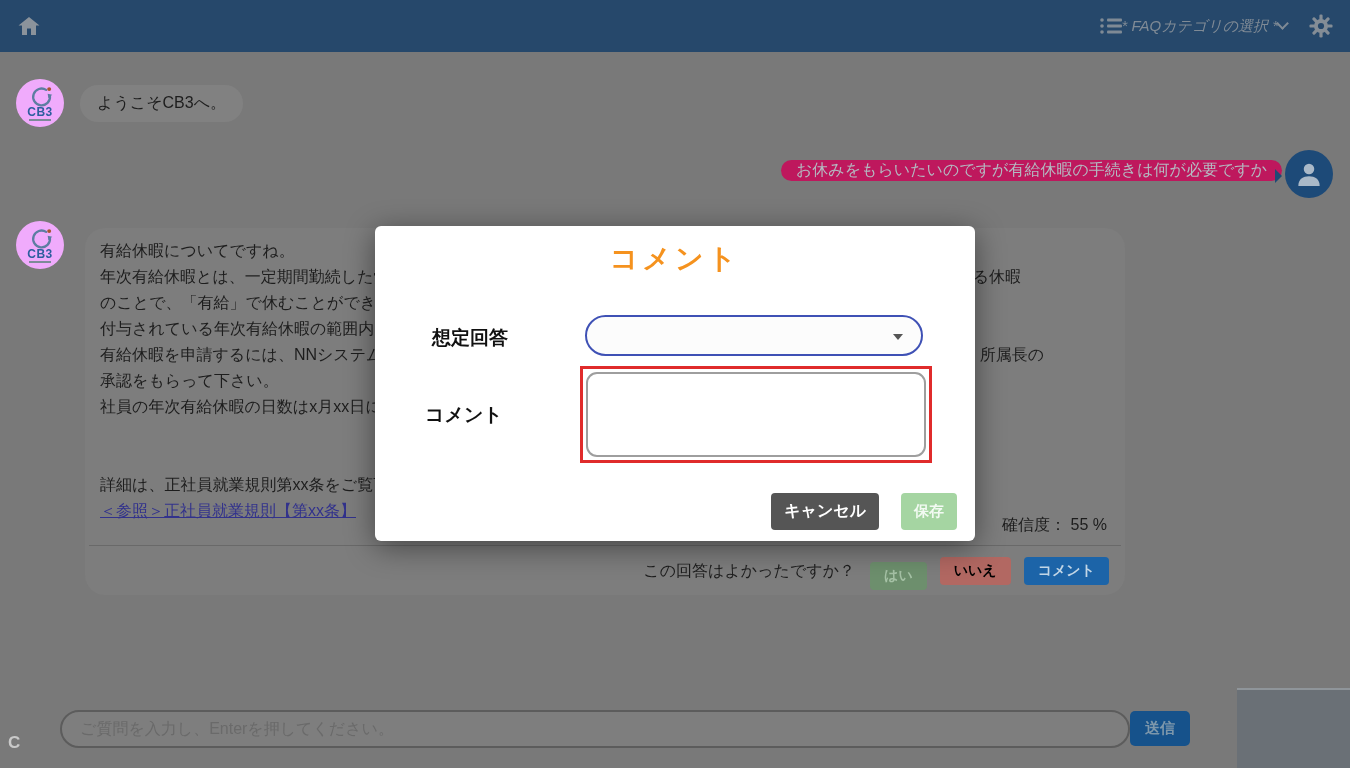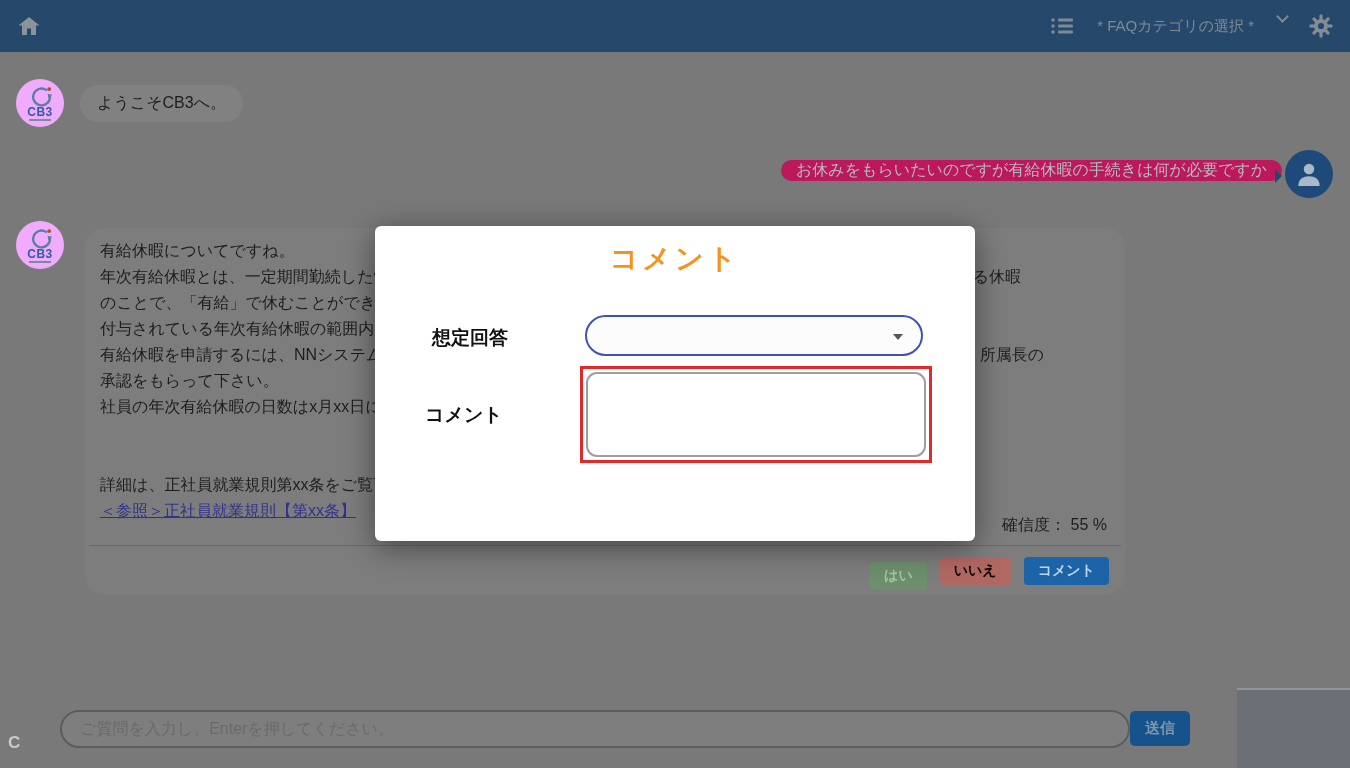--- a/index.html
+++ b/index.html
@@ -3,21 +3,21 @@
 <meta charset="utf-8">
 <style>
   * { margin:0; padding:0; box-sizing:border-box; }
   body { font-family:"Liberation Sans","DejaVu Sans",sans-serif; }
   #app { position:relative; width:1350px; height:768px; background:#797979; overflow:hidden; }
 
   
   .navbar { position:absolute; top:0; left:0; width:1350px; height:52px; background:#26486b; display:flex; align-items:center; justify-content:space-between; padding:0 17px; }
   .nav-left { display:flex; align-items:center; }
   .nav-right { display:flex; align-items:center; gap:22px; }
-  .cat-select { display:flex; align-items:flex-start; gap:24px; cursor:pointer; }
+  .cat-select { display:flex; align-items:center; gap:0; cursor:pointer;font-style:italic; }
   .cat-label { color:#7f8a95; font-size:15px; }
   .chev { width:9px; height:9px; border-right:2px solid #7f8a95; border-bottom:2px solid #7f8a95; transform:rotate(45deg); margin-top:-5px; }
 
   
   .avatar-bot { position:absolute; width:48px; height:48px; border-radius:50%; background:#f0abfc; display:flex; flex-direction:column; align-items:center; justify-content:center; }
   .logo-cb3 { font-size:12px; font-weight:bold; color:#2d5e9e; line-height:10px; letter-spacing:0.5px; }
   .logo-sub { width:22px; height:2px; background:#7d8globe9; background:#7d8a99; margin-top:2px; }
   .bubble-bot { position:absolute; left:80px; top:85px; background:#818181; color:#1d1d1d; font-size:16px; padding:8px 17px; border-radius:18px; }
   .bubble-bot::before { content:""; position:absolute; left:-7px; top:13px; border:7px solid transparent; border-right-color:#818181; }
   .bubble-user { position:absolute; right:68px; top:160px; background:#be185d; color:#b4bbc2; font-size:16px; padding:0 15px; border-radius:14px; }
@@ -150,40 +150,45 @@
     <div class="line">付与されている年次有給休暇の範囲内であれば、自由に取得することができます。</div>
     <div class="line">有給休暇を申請するには、NNシステムのメニューより「休暇申請」を選択し、事前に休暇申請を行って下さい。申請後、所属長の</div>
     <div class="line">承認をもらって下さい。</div>
     <div class="line">社員の年次有給休暇の日数はx月xx日に付与されます。</div>
     <div class="line details">詳細は、正社員就業規則第xx条をご覧下さい。</div>
     <div class="line"><a href="#" class="reflink">＜参照＞正社員就業規則【第xx条】</a></div>
 
     <div class="confidence">確信度： 55 %</div>
     <hr>
     <div class="feedback">
+      <span class="fb-q">この回答はよかったですか？</span>
       <button class="btn-sm btn-yes">はい</button>
       <button class="btn-sm btn-no">いいえ</button>
       <button class="btn-sm btn-cm">コメント</button>
     </div>
   </div>
 
   <div class="modal">
     <div class="modal-title">コメント</div>
 
     <div class="m-label l1">想定回答</div>
     <div class="m-select">
       <span></span>
       <span class="caret"></span>
     </div>
 
     <div class="m-label l2">コメント</div>
     <div class="red-box">
       <textarea class="m-textarea" value="" style=""></textarea>
     </div>
 
+    <div class="m-buttons">
+      <button class="btn-cancel">キャンセル</button>
+      <button class="btn-save">保存</button>
+    </div>
   </div>
 
   <span class="copyright">C</span>
   <input class="composer-input" type="text" placeholder="ご質問を入力し、Enterを押してください。" style="">
   <button class="btn-send">送信</button>
   <div class="corner-patch"></div>
 
 </div>
 
 </body></html>

